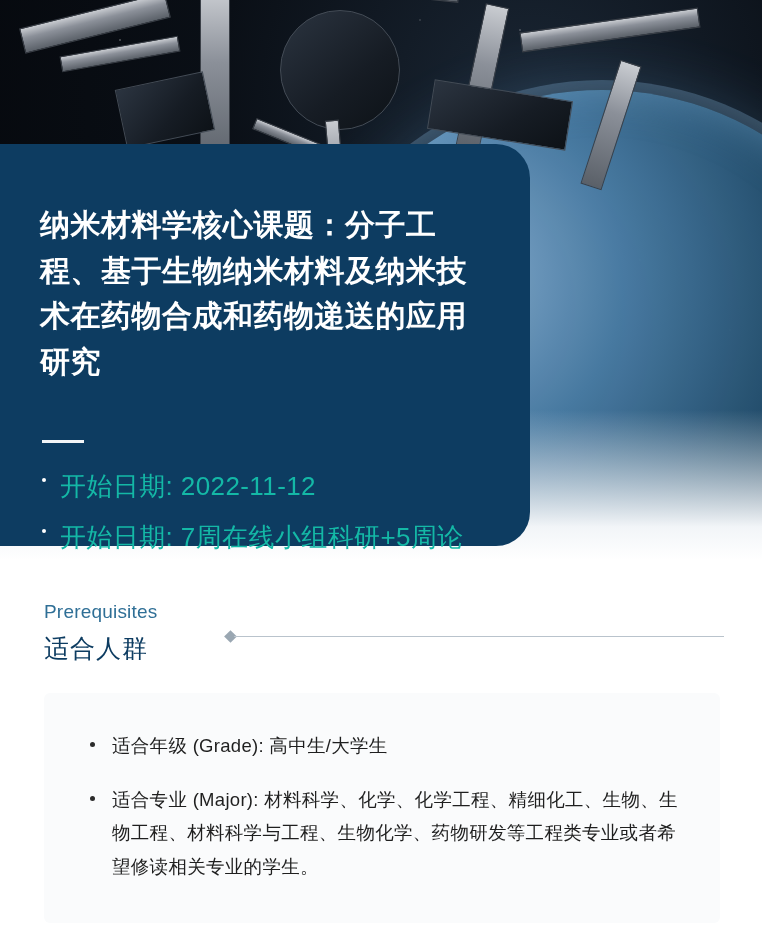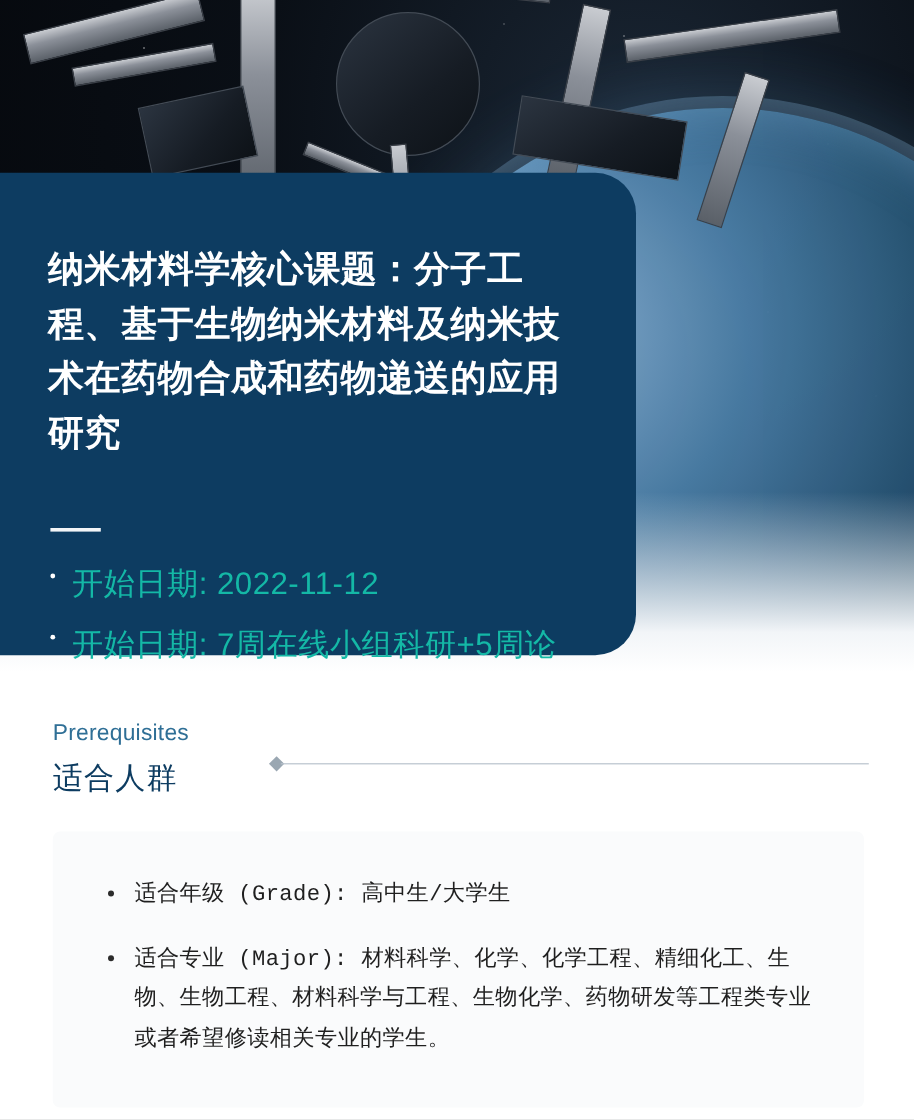--- a/index.html
+++ b/index.html
@@ -197,21 +197,20 @@
   }
   .bullets { list-style: none; }
   .bullet {
     position: relative;
     padding-left: 28px;
     color: #1f1f1f;
     font-size: 18.5px;
     line-height: 1.82;
     margin-bottom: 20px;
     letter-spacing: .3px;
-    font-family: Liberation Mono, monospace;
   }
   .bullet:last-child { margin-bottom: 0; }
   .bullet::before {
     content: "";
     position: absolute;
     left: 6px; top: 13px;
     width: 5px; height: 5px;
     border-radius: 50%;
     background: #2b2b2b;
   }

